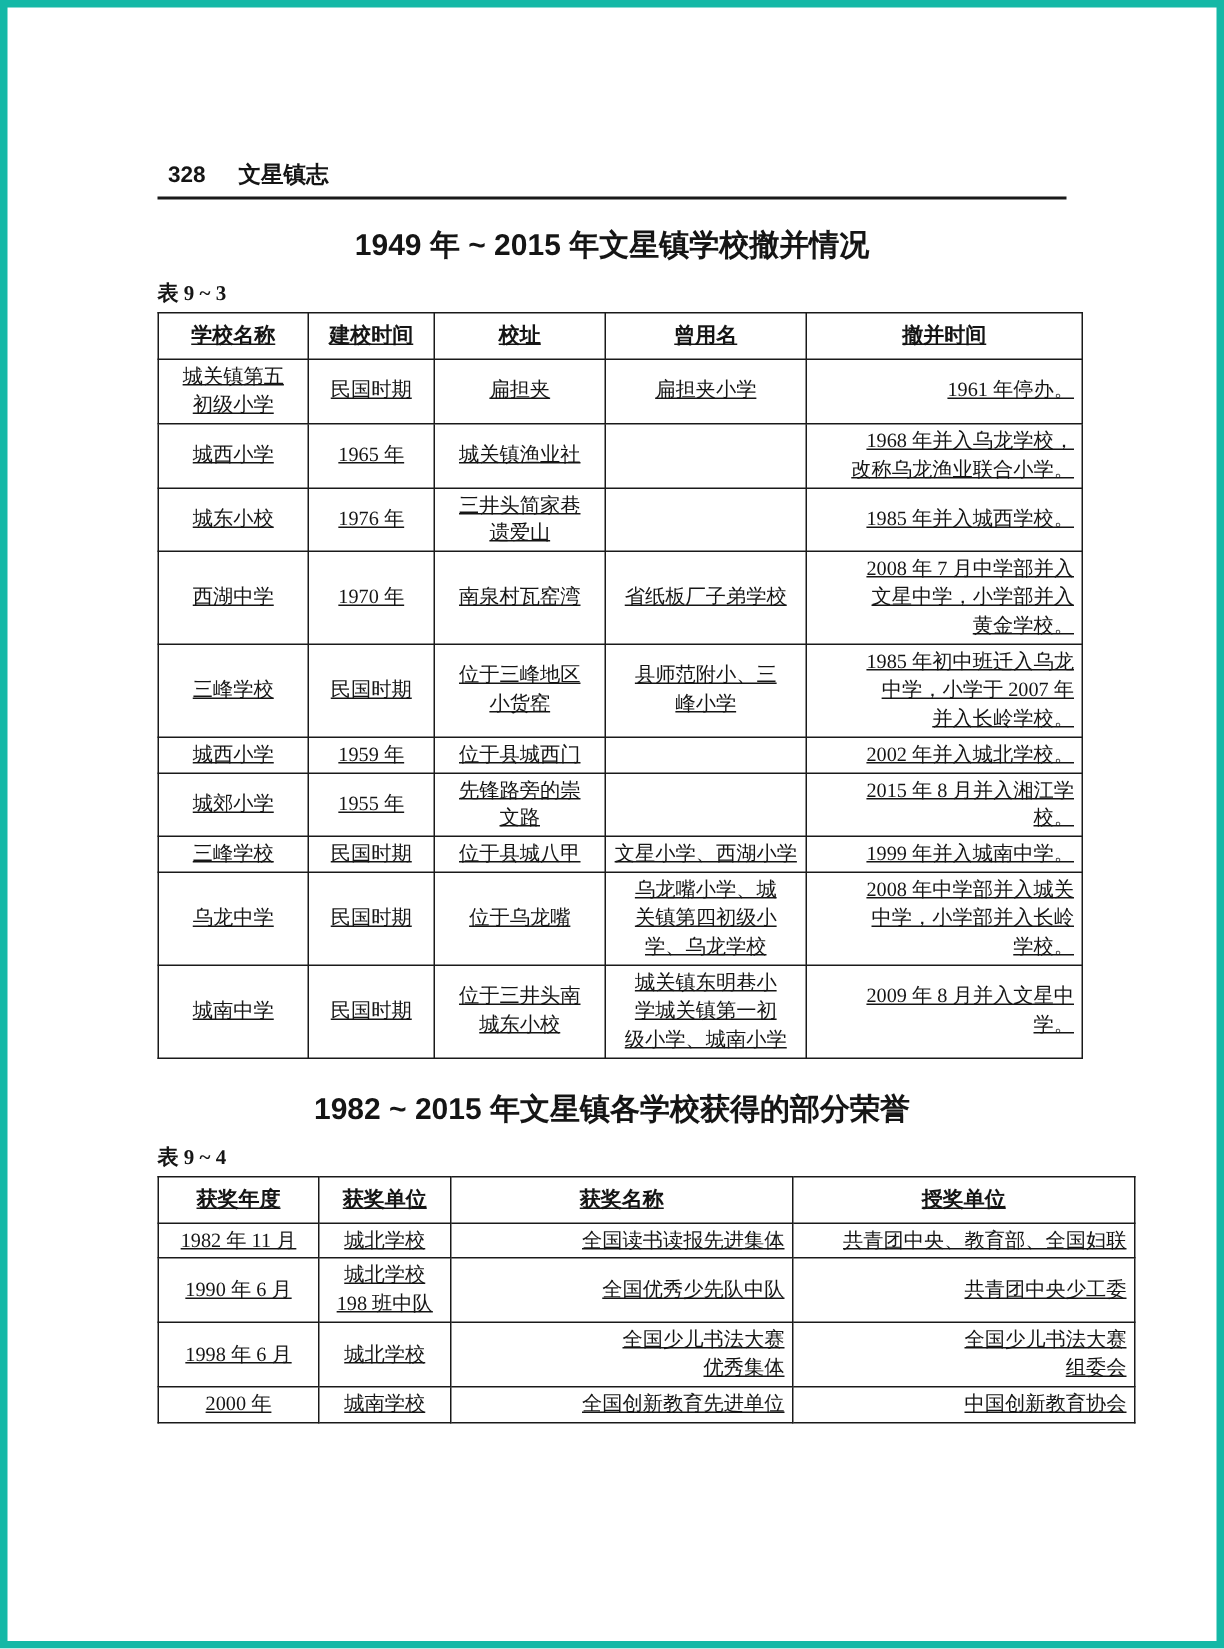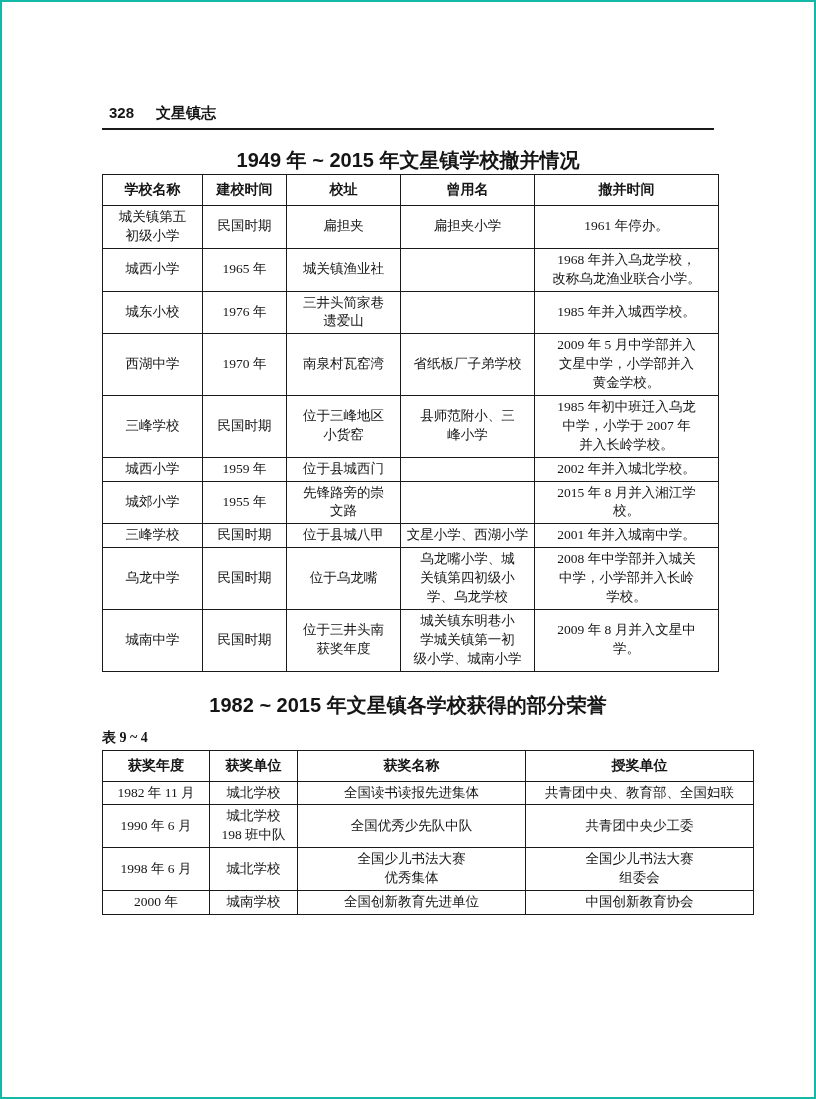--- a/index.html
+++ b/index.html
@@ -4,21 +4,21 @@
 <style>
   html, body { margin: 0; padding: 0; }
   body {
     width: 816px; height: 1099px;
     background: #f4f4f2;
     font-family: "Liberation Serif", "DejaVu Serif", serif;
   }
   .page {
     width: 816px; height: 1099px;
     background: #ffffff;
-    border: 2px solid #14b8a6;
+    border: 5px solid #14b8a6;
     box-sizing: border-box;
     padding: 102px 100px 0 100px;
     color: #151515;
     overflow: hidden;
   }
   .page-header {
     display: flex; align-items: baseline; gap: 22px;
     font-family: "Liberation Sans", "DejaVu Sans", sans-serif;
     font-weight: bold; font-size: 15px;
     padding-left: 7px;
@@ -31,54 +31,56 @@
     margin: 17px 0 0 0;
   }
   .table-label {
     font-weight: bold; font-size: 14px;
     margin: 10px 0 3px 0;
   }
   table {
     width: 616px;
     border-collapse: collapse;
     table-layout: fixed;
+    text-decoration: underline;
   }
   th, td { border: 1px solid #1a1a1a; box-sizing: border-box; }
   th {
     font-family: "Liberation Sans", "DejaVu Sans", sans-serif;
     font-weight: bold; font-size: 14px;
     padding: 6px 2px; text-align: center;
   }
   td {
     font-size: 13.5px; line-height: 1.4;
     padding: 2px 2px;
     text-align: center; vertical-align: middle;
     white-space: pre-line;
   }
-  td.left { text-align: center; padding-left: 5px; padding-right: 5px; }
+  td.left { text-align: right; padding-left: 5px; padding-right: 5px; }
   
   .t1c0 { width: 100px; } .t1c1 { width: 84px; } .t1c2 { width: 114px; }
   .t1c3 { width: 134px; } .t1c4 { width: 184px; }
   
   .t2c0 { width: 107px; } .t2c1 { width: 88px; margin-left: 48px; } .t2c2 { width: 228px; }
   .t2c3 { width: 228px; }
   .spacer-title { margin-top: 20px; }
 </style>
 </head>
 <body>
 
 <div class="page">
 
   <div class="page-header">
     <span>328</span>
     <span>文星镇志</span>
   </div>
   <div class="header-rule"></div>
 
   <h1 class="section-title">1949 年 ~ 2015 年文星镇学校撤并情况</h1>
+  <div class="table-label">表 9 ~ 3</div>
 
   <table id="table1">
     <thead>
         <tr>
           <th class="t1c0">学校名称</th>
           <th class="t1c1">建校时间</th>
           <th class="t1c2">校址</th>
           <th class="t1c3">曾用名</th>
           <th class="t1c4">撤并时间</th>
         </tr>
@@ -106,21 +108,21 @@
           <td class="t1c2">三井头简家巷
 遗爱山</td>
           <td class="t1c3"></td>
           <td class="t1c4 left">1985 年并入城西学校。</td>
         </tr>
         <tr>
           <td class="t1c0">西湖中学</td>
           <td class="t1c1">1970 年</td>
           <td class="t1c2">南泉村瓦窑湾</td>
           <td class="t1c3">省纸板厂子弟学校</td>
-          <td class="t1c4 left">2009 年 5 月中学部并入
+          <td class="t1c4 left">2008 年 7 月中学部并入
 文星中学，小学部并入
 黄金学校。</td>
         </tr>
         <tr>
           <td class="t1c0">三峰学校</td>
           <td class="t1c1">民国时期</td>
           <td class="t1c2">位于三峰地区
 小货窑</td>
           <td class="t1c3">县师范附小、三
 峰小学</td>
@@ -142,38 +144,38 @@
 文路</td>
           <td class="t1c3"></td>
           <td class="t1c4 left">2015 年 8 月并入湘江学
 校。</td>
         </tr>
         <tr>
           <td class="t1c0">三峰学校</td>
           <td class="t1c1">民国时期</td>
           <td class="t1c2">位于县城八甲</td>
           <td class="t1c3">文星小学、西湖小学</td>
-          <td class="t1c4 left">2001 年并入城南中学。</td>
+          <td class="t1c4 left">1999 年并入城南中学。</td>
         </tr>
         <tr>
           <td class="t1c0">乌龙中学</td>
           <td class="t1c1">民国时期</td>
           <td class="t1c2">位于乌龙嘴</td>
           <td class="t1c3">乌龙嘴小学、城
 关镇第四初级小
 学、乌龙学校</td>
           <td class="t1c4 left">2008 年中学部并入城关
 中学，小学部并入长岭
 学校。</td>
         </tr>
         <tr>
           <td class="t1c0">城南中学</td>
           <td class="t1c1">民国时期</td>
           <td class="t1c2">位于三井头南
-获奖年度</td>
+城东小校</td>
           <td class="t1c3">城关镇东明巷小
 学城关镇第一初
 级小学、城南小学</td>
           <td class="t1c4 left">2009 年 8 月并入文星中
 学。</td>
         </tr>
       </tbody>
   </table>
 
   <h1 class="section-title spacer-title">1982 ~ 2015 年文星镇各学校获得的部分荣誉</h1>

